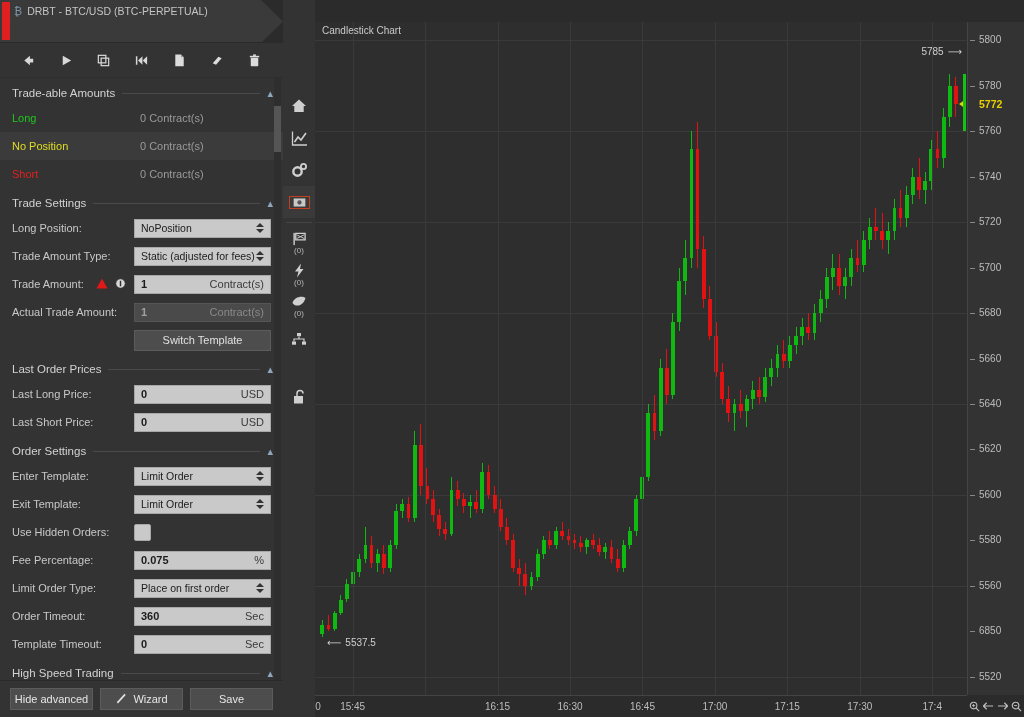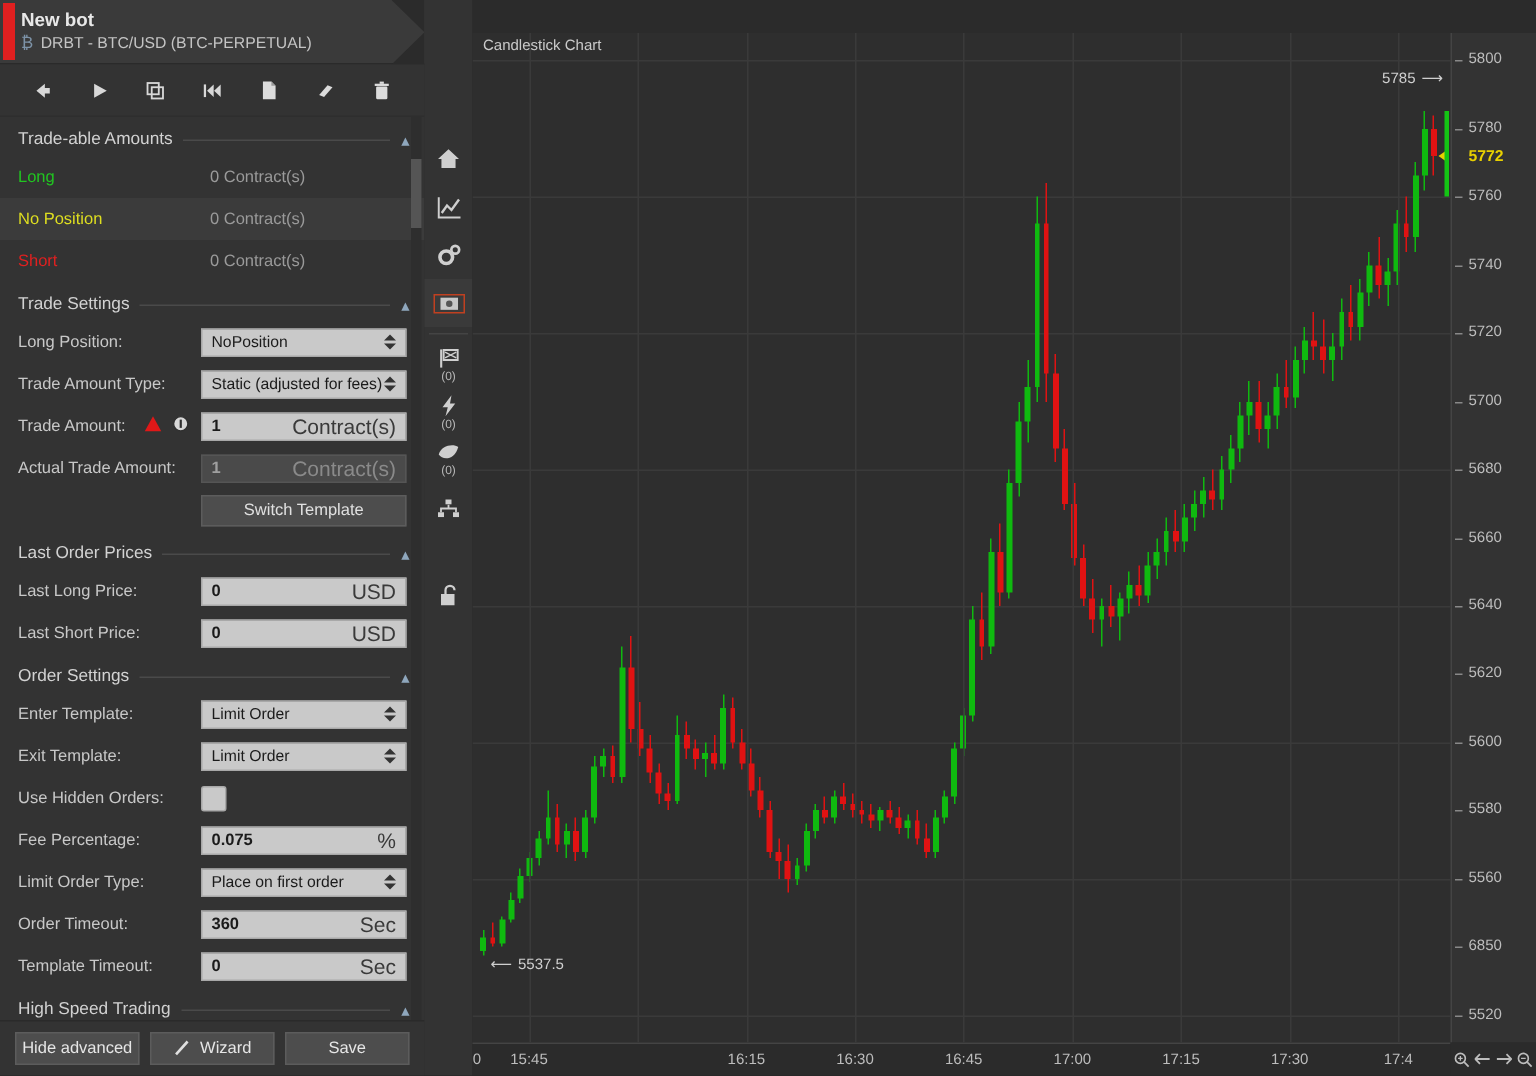--- a/index.html
+++ b/index.html
@@ -92,21 +92,21 @@
   .spin i.up { border-bottom: 4px solid #333; }
   .spin i.dn { border-top: 4px solid #333; }
 
   .text-box {
     height: 19px; background: #c9c9c9; color: #1b1b1b; font-size: 11px; font-weight: bold;
     display: flex; align-items: center; padding: 0 6px;
     border: 1px solid #a8a8a8; cursor: text;
   }
   .text-box.readonly { background: #4a4a4a; color: #a0a0a0; border-color: #555; }
   .text-box .tv { flex: 1; }
-  .text-box .unit { font-weight: normal; font-size: 14px; color: #3a3a3a; }
+  .text-box .unit { font-weight: normal; font-size: 11px; color: #3a3a3a; }
   .text-box.readonly .unit { color: #8a8a8a; }
 
   .btn-wide {
     height: 21px; background: #4d4d4d; border: 1px solid #5c5c5c; color: #e0e0e0;
     font-size: 11px; display: flex; align-items: center; justify-content: center;
     cursor: pointer;
   }
 
   .checkbox {
     width: 17px; height: 17px; background: #c9c9c9; border: 1px solid #a8a8a8;
@@ -230,21 +230,20 @@
 </style>
 </head>
 <body>
 
 <div id="app">
 
   <div id="left-panel">
 
     <div id="bot-header">
       <div class="accent-bar"></div>
-      <div id="bot-title">New bot</div>
       <div id="bot-sub">
         <span class="coin">₿</span>
         <span class="subtext">DRBT - BTC/USD (BTC-PERPETUAL)</span>
       </div>
       <div class="header-notch"></div>
     </div>
 
     <div id="tool-row">
       <div class="tool-btn" title="back">
         <svg width="15" height="15" viewBox="0 0 16 16">

